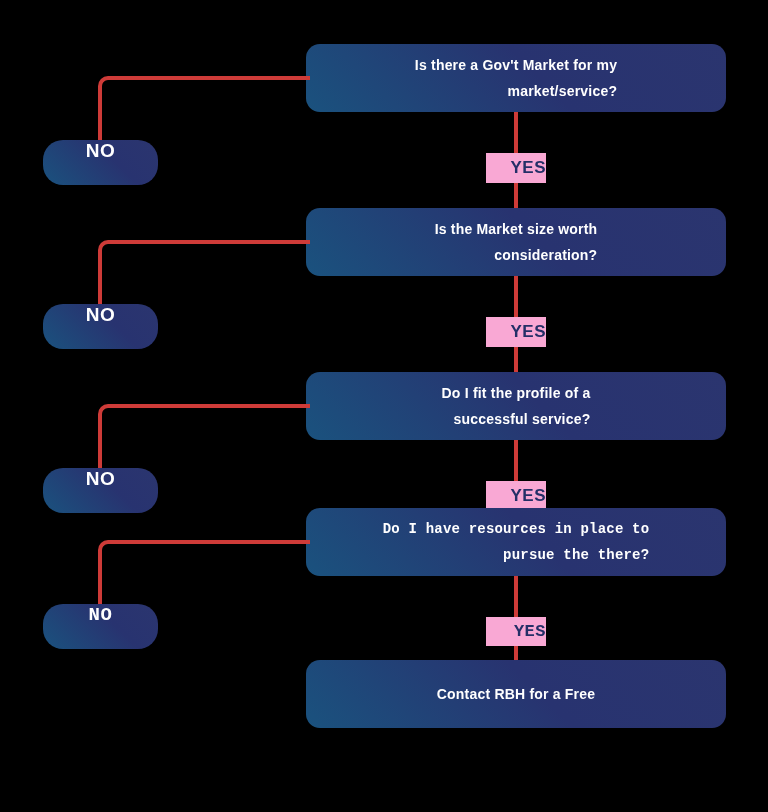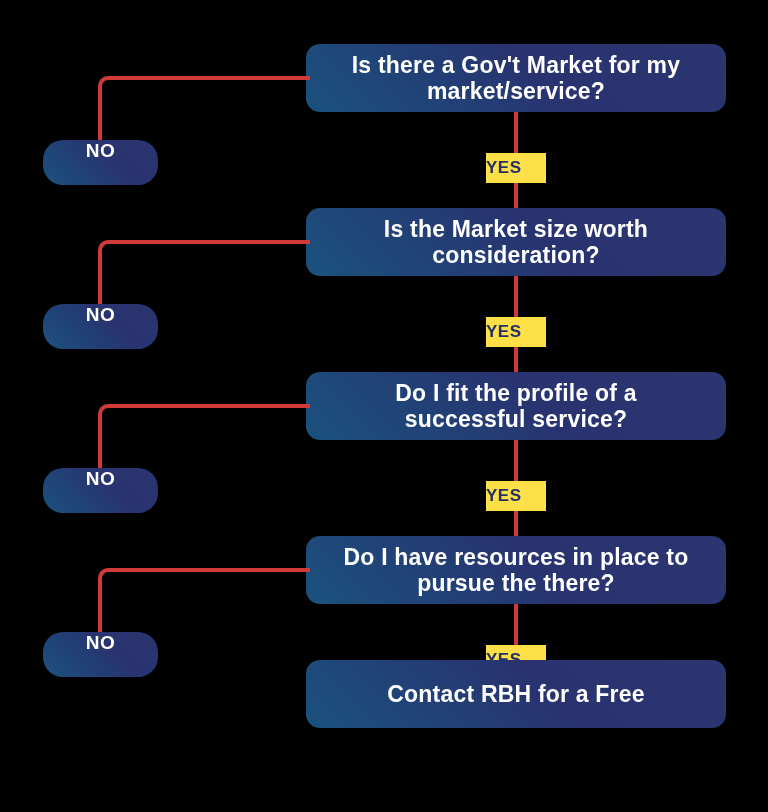--- a/index.html
+++ b/index.html
@@ -17,42 +17,43 @@
   }
   .row {
     position: absolute;
     left: 0;
     width: 768px;
     height: 164px;
   }
   .row.r0 { top: 44px; }
   .row.r1 { top: 208px; padding-left: 16px; }
   .row.r2 { top: 372px; padding-left: 40px; }
-  .row.r3 { top: 536px; }
+  .row.r3 { top: 508px; font-family: Liberation Mono, monospace; }
   .final-row { position: absolute; left: 0; top: 660px; width: 768px; height: 68px; }
 
   .qbox {
     position: absolute;
     left: 306px;
     top: 0;
     width: 420px;
     height: 68px;
     border-radius: 14px;
     background: linear-gradient(45deg, #1a527e 0%, #283370 55%, #2b356f 100%);
     display: flex;
     align-items: center;
     justify-content: center;
     text-align: center;
   }
   .qtext {
     color: #ffffff;
-    font-size: 23px;
+    font-size: 14px;
     font-weight: 700;
     line-height: 26px;
     letter-spacing: 0.2px;
+    text-align: right;
   }
   .final-row .qbox { left: 306px; top: 0; }
 
   .branch {
     position: absolute;
     left: 98px;
     top: 32px;
     width: 208px;
     height: 64px;
     border-left: 4px solid #ce3b38;
@@ -83,22 +84,22 @@
     top: 68px;
     width: 4px;
     height: 96px;
     background: #ce3b38;
   }
   .yes {
     position: absolute;
     left: 486px;
     top: 109px;
     width: 60px;
-    text-align: left;
-    background: #fde047;
+    text-align: right;
+    background: #f9a8d4;
     padding: 5px 0;
     color: #242f67;
     font-size: 17px;
     font-weight: 700;
     letter-spacing: 0.5px;
   }
 </style>
 </head>
 <body>
 

